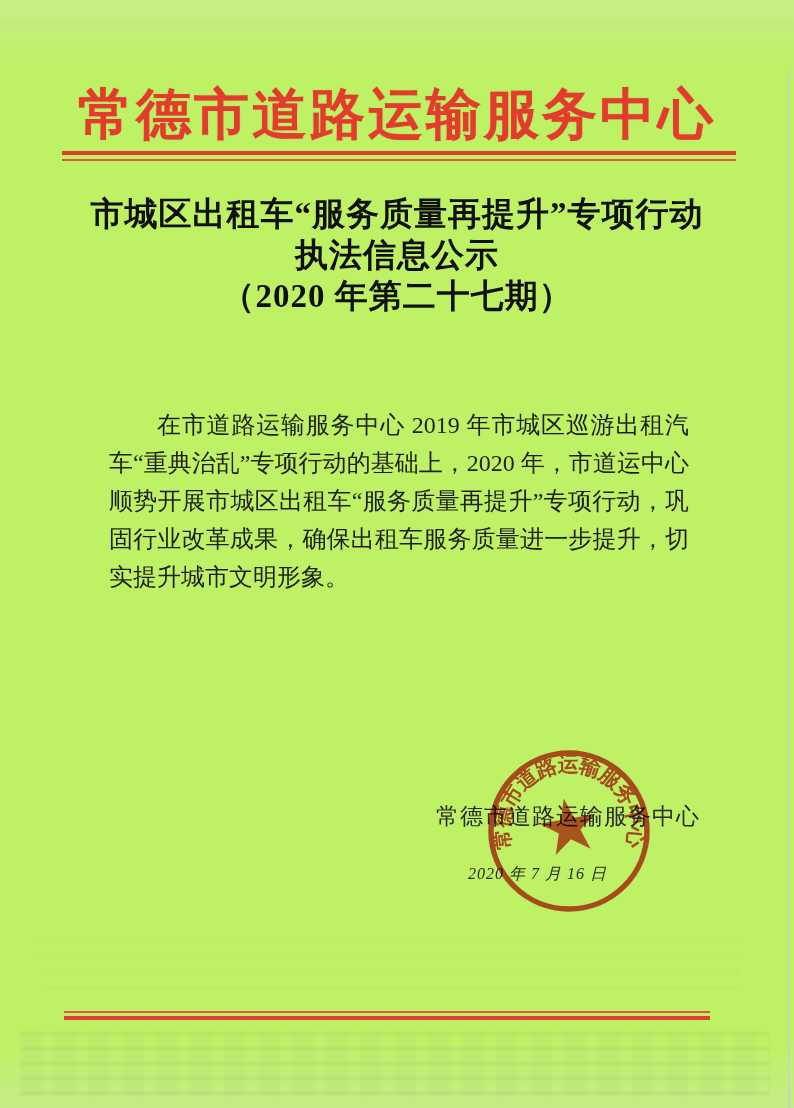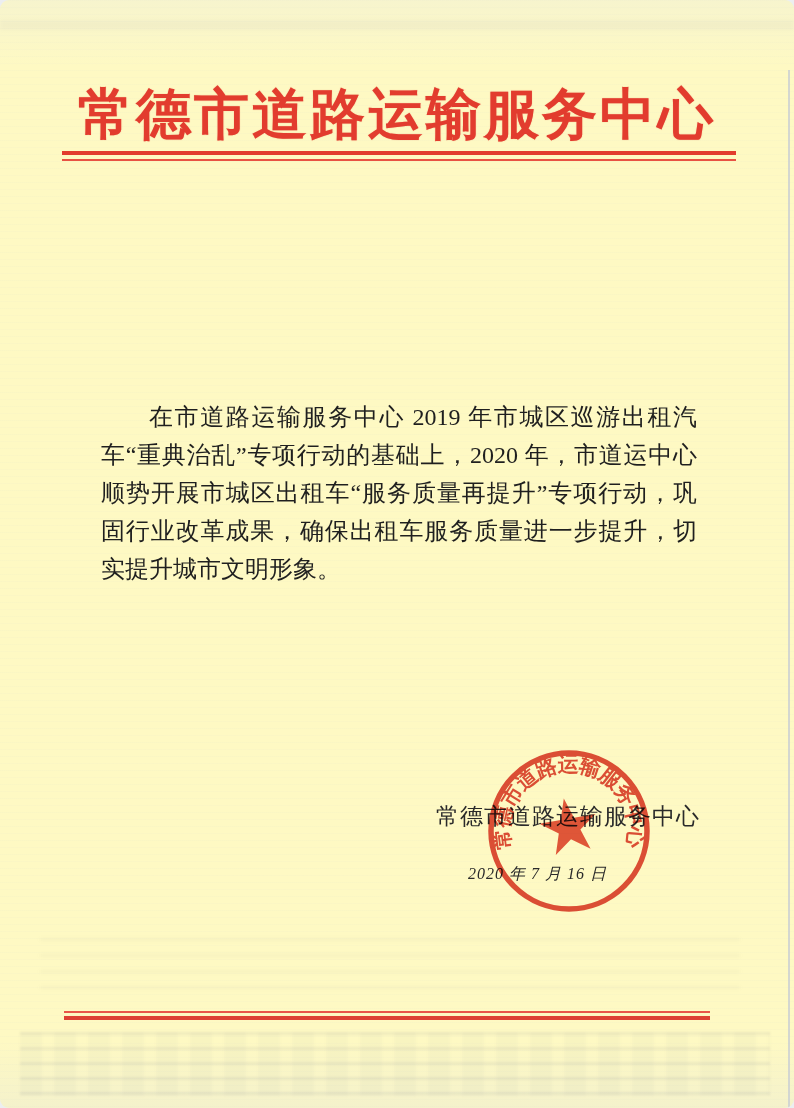--- a/index.html
+++ b/index.html
@@ -4,23 +4,22 @@
 <style>
   html, body { margin: 0; padding: 0; }
   body {
     width: 794px; height: 1108px;
     font-family: "Liberation Serif", "DejaVu Serif", serif;
     background: #eceef0;
   }
   .page {
     position: relative;
     width: 794px; height: 1108px;
-    background: #fef9c3;
+    background: #bef264;
     overflow: hidden;
-    border-radius: 9px;
   }
   
   .page::before {
     content: "";
     position: absolute; inset: 0;
     background:
       repeating-linear-gradient(to bottom, rgba(190,198,208,0.05) 0 1px, transparent 1px 7px),
       linear-gradient(180deg, rgba(225,230,236,0.25) 0%, rgba(255,255,255,0) 6%, rgba(255,255,255,0) 94%, rgba(215,220,228,0.25) 100%);
     pointer-events: none;
   }
@@ -47,21 +46,21 @@
     letter-spacing: 1px;
   }
   .doc-title div { white-space: nowrap; }
 
   .body-text {
     position: absolute; left: 93px; top: 390px; width: 612px;
     font-size: 24px; line-height: 38px;
     color: #1f1f1f;
     text-align: justify;
   }
-  .body-text p { margin: 8px; text-indent: 2em; }
+  .body-text p { margin: 16px; text-indent: 2em; }
 
   .signature-org {
     position: absolute; left: 436px; top: 801px;
     font-size: 23px; letter-spacing: 1px;
     color: #2a2a2a;
     white-space: nowrap;
   }
   .signature-date {
     position: absolute; left: 468px; top: 864px;
     font-size: 16px; letter-spacing: 1px;
@@ -109,20 +108,25 @@
 
 <div class="page">
 
   <div class="bleed-band-3"></div>
 
   <div class="org-name">常德市道路运输服务中心</div>
 
   <div class="rule-top-thick"></div>
   <div class="rule-top-thin"></div>
 
+  <div class="doc-title">
+    <div>市城区出租车“服务质量再提升”专项行动</div>
+    <div>执法信息公示</div>
+    <div>（2020 年第二十七期）</div>
+  </div>
 
   <div class="body-text">
     <p>在市道路运输服务中心 2019 年市城区巡游出租汽车“重典治乱”专项行动的基础上，2020 年，市道运中心顺势开展市城区出租车“服务质量再提升”专项行动，巩固行业改革成果，确保出租车服务质量进一步提升，切实提升城市文明形象。</p>
   </div>
 
   <div class="signature-org">常德市道路运输服务中心</div>
   <div class="signature-date">2020 年 7 月 16 日</div>
 
   <svg class="seal" viewBox="0 0 166 166" xmlns="http://www.w3.org/2000/svg">
     <circle cx="83" cy="83" r="78" fill="none" stroke="#d7382a" stroke-width="5.5"></circle>

